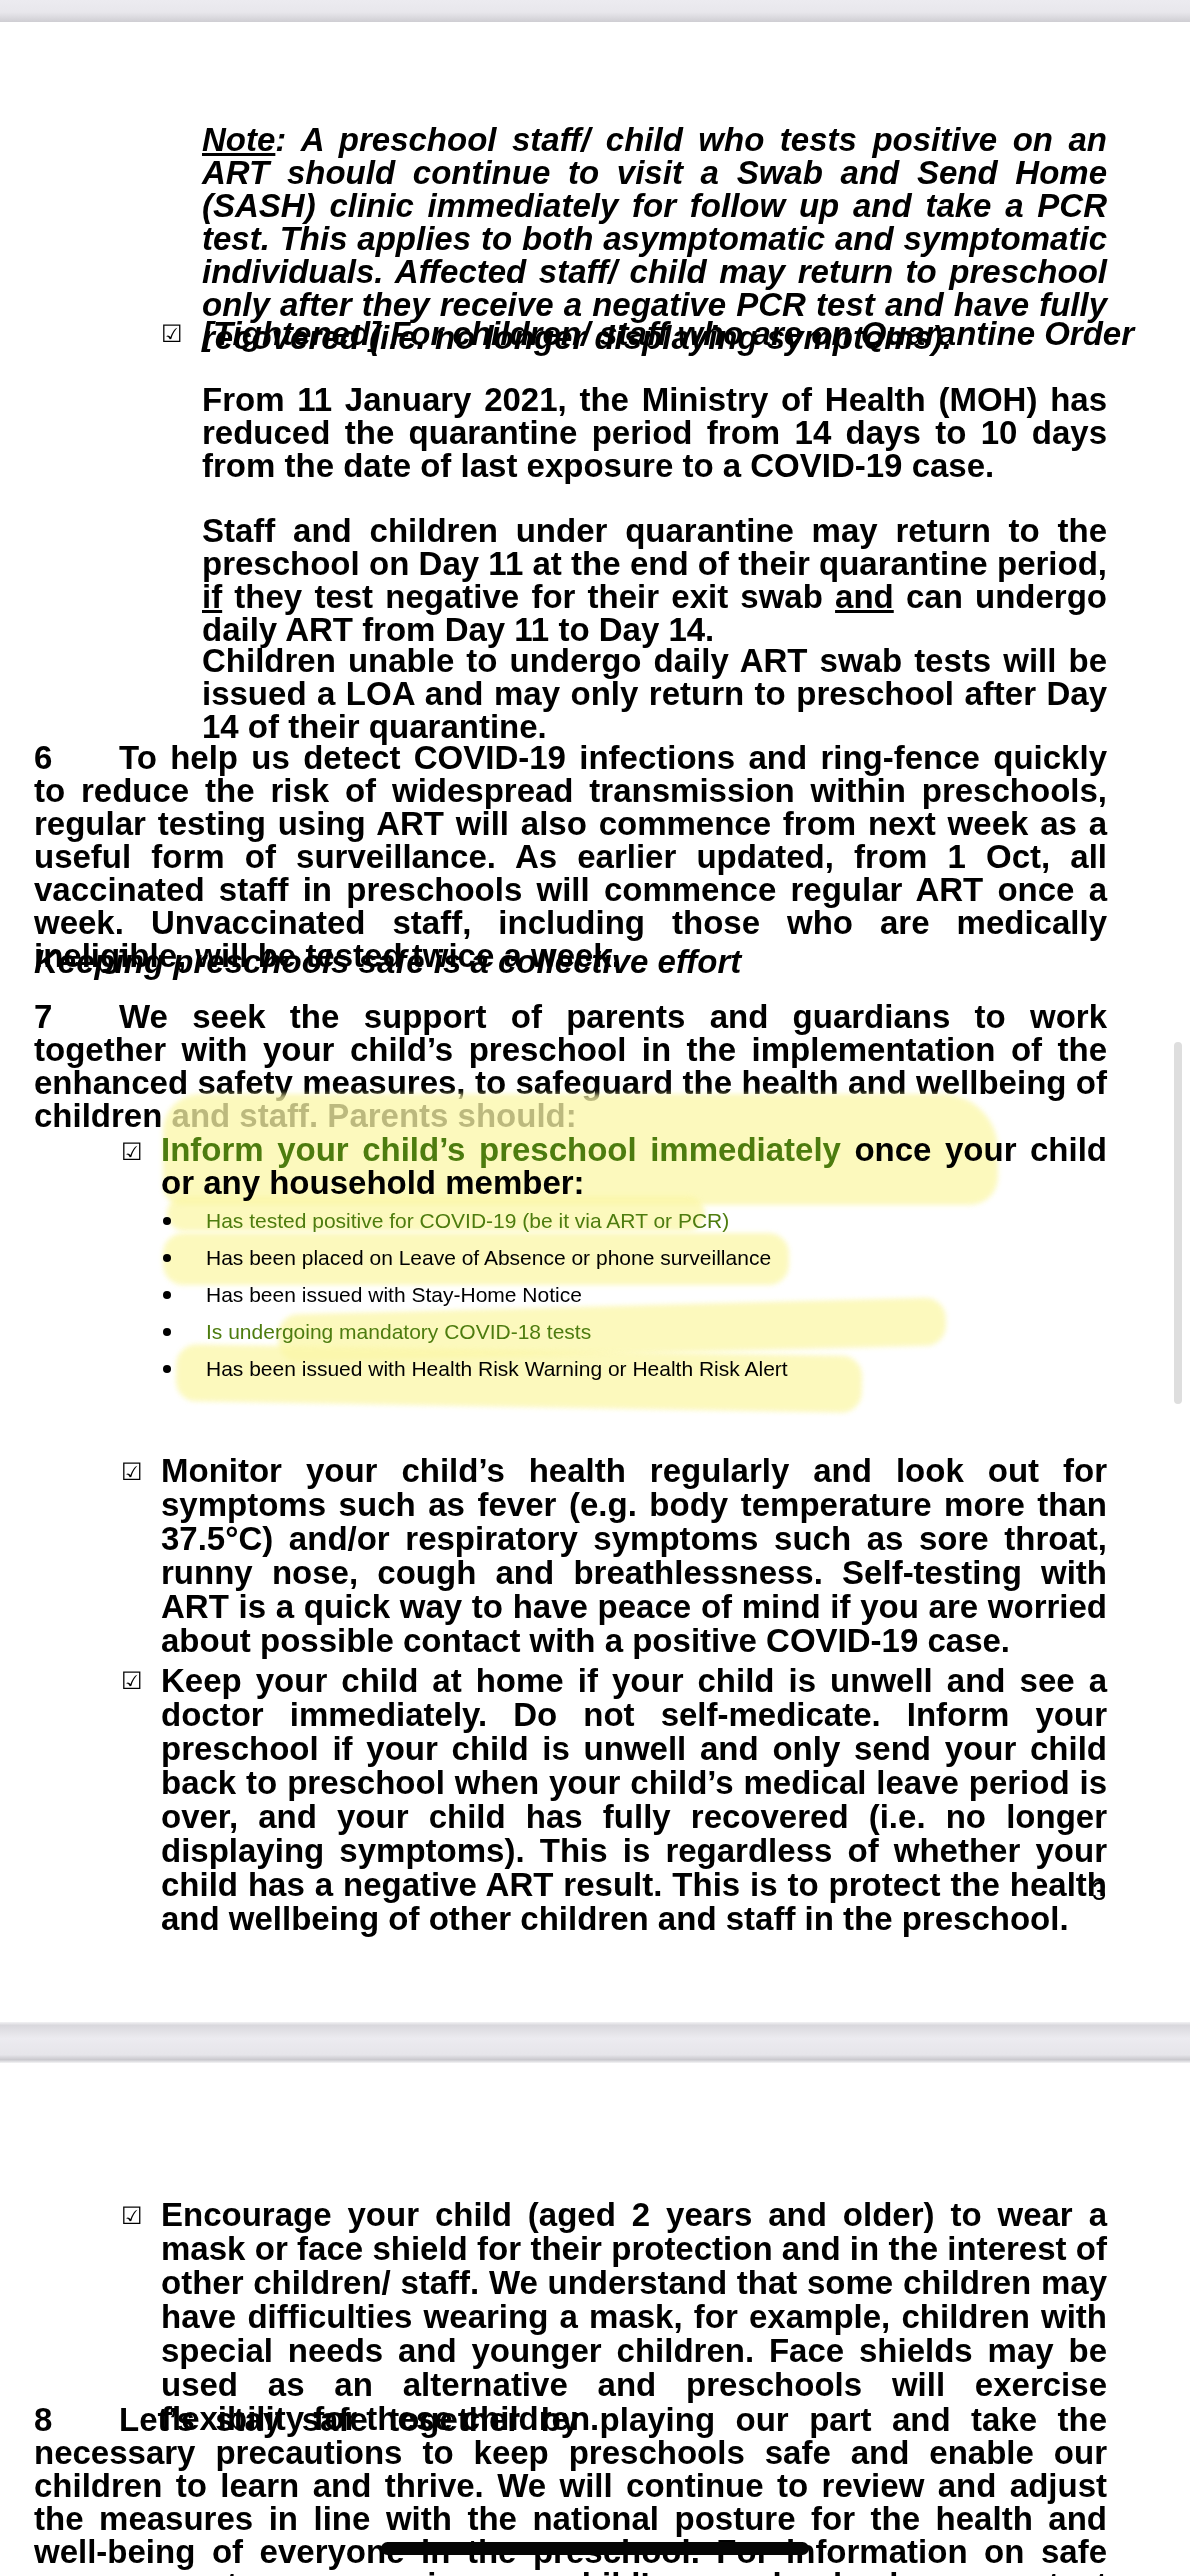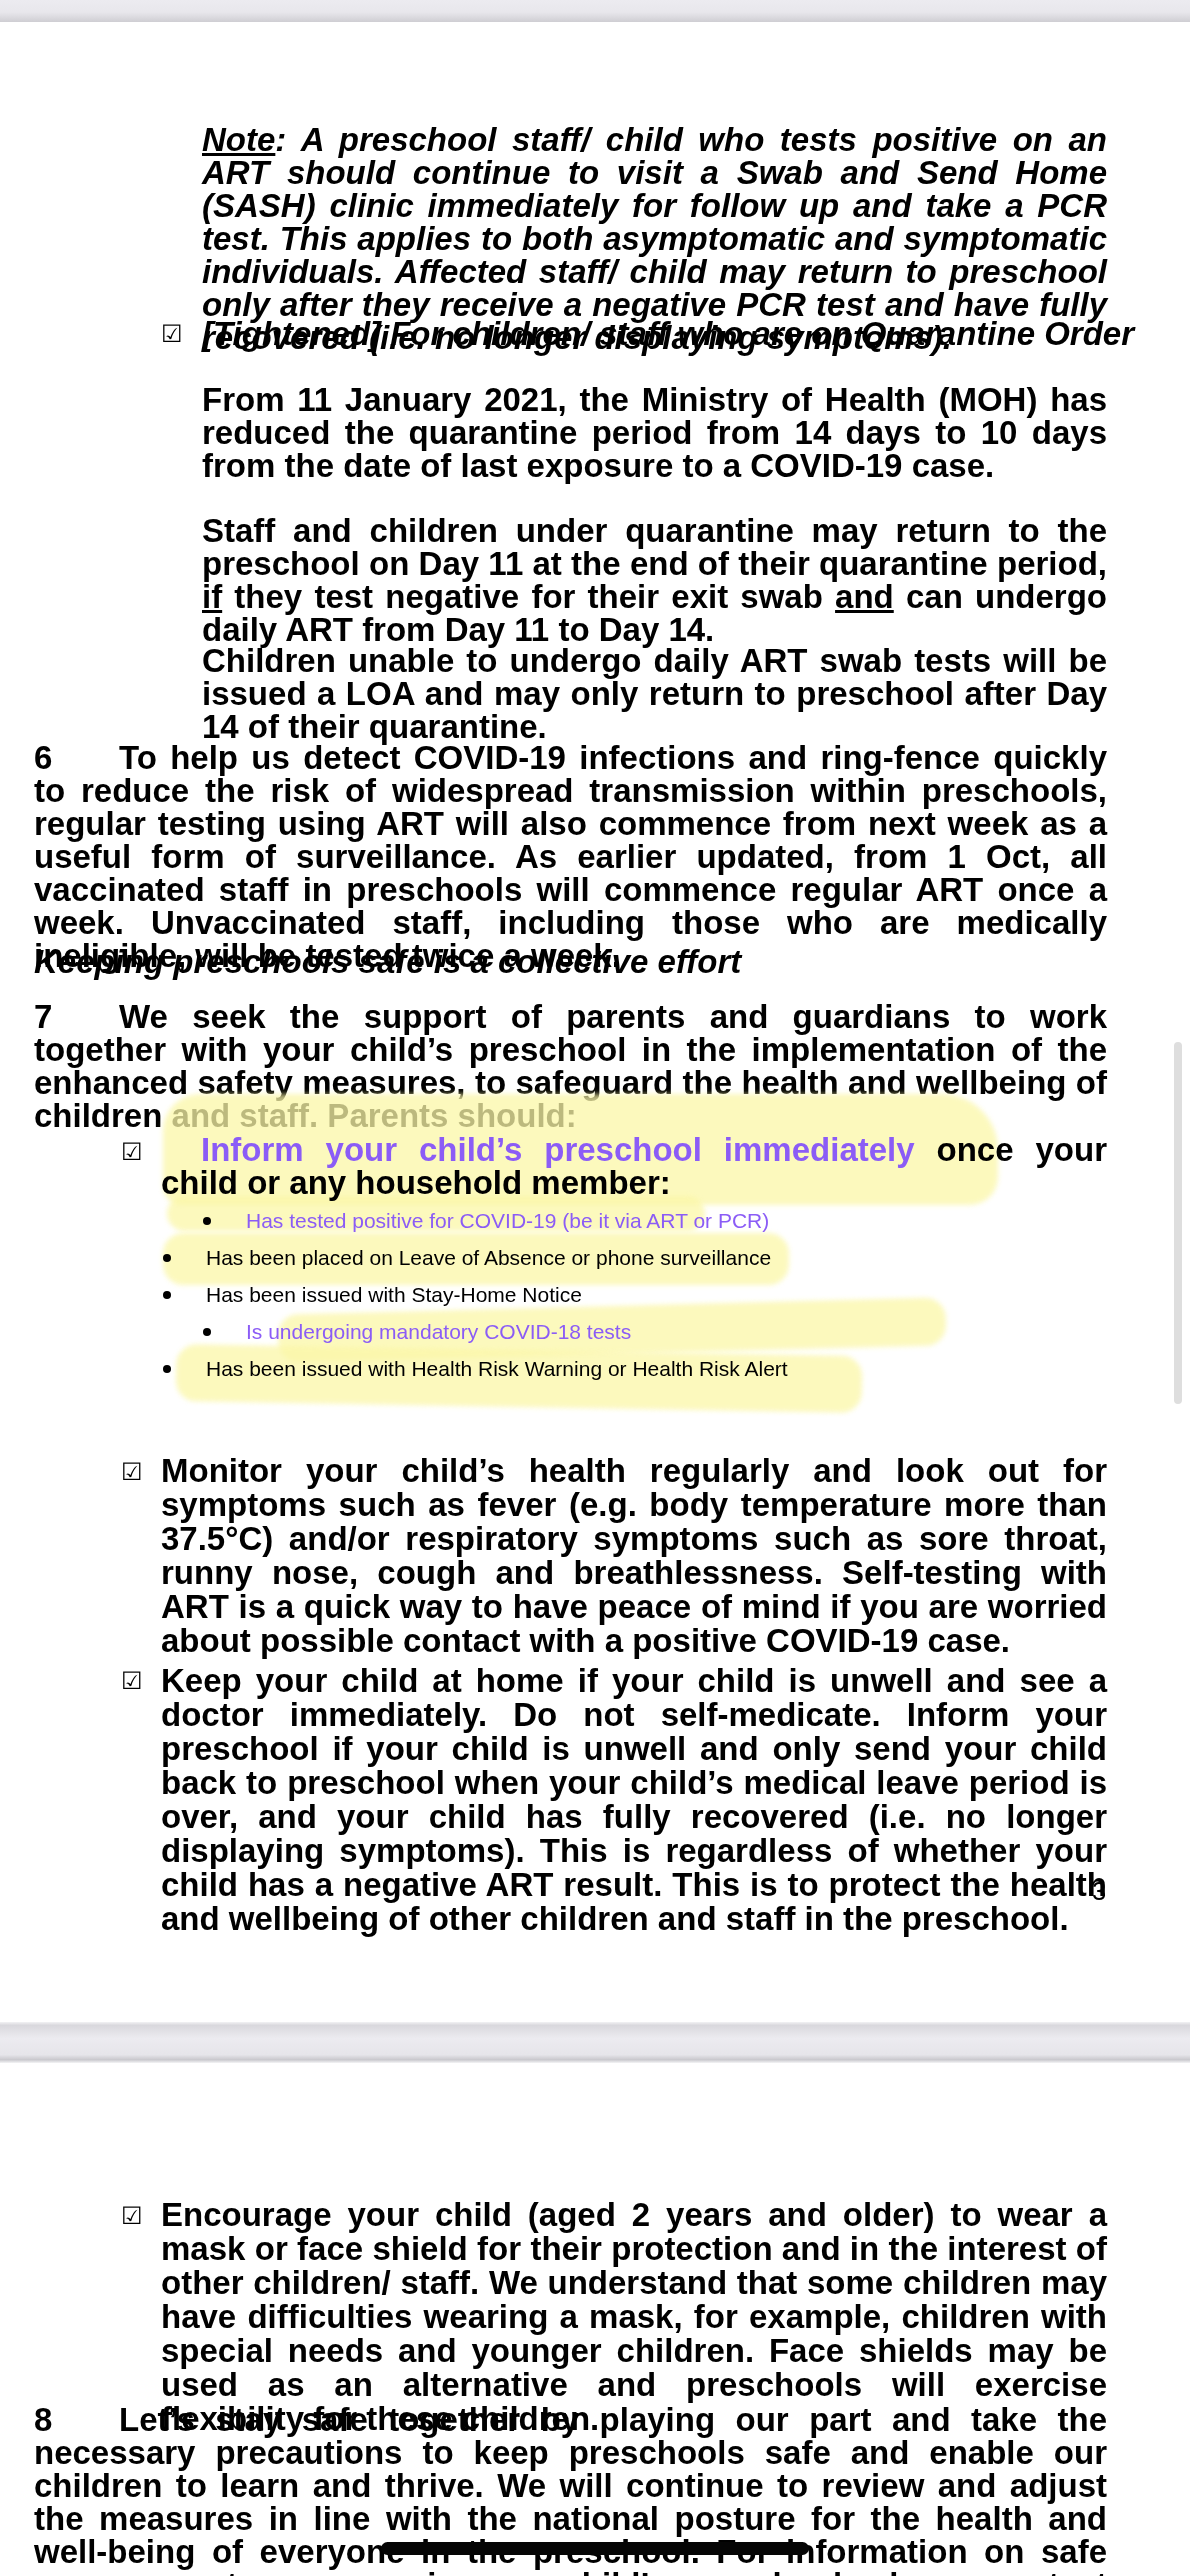--- a/index.html
+++ b/index.html
@@ -33,21 +33,21 @@
   .note .u { text-decoration:underline; }
   .cb {
     position:absolute; font-size:24px; line-height:24px;
   }
   .head { position:absolute; font-weight:bold; font-size:33px; line-height:33px;font-style:italic; }
   .para-num { display:inline-block; width:85px; }
   .hl {
     position:absolute; background:#fbf7a8; opacity:0.75; border-radius:20.4px;
     filter:blur(2.8px);
   }
-  .hltext { color:#8b5cf6;margin-left:40px; }
+  .hltext { color:#4d7c0f; }
   .bullets { position:absolute; left:161px; top:1202px; width:927px; }
   .bullet {
     height:37px; line-height:37px; font-size:21px; position:relative; padding-left:45px; white-space:nowrap;
   }
   .bullet .dot {
     position:absolute; left:1.9px; top:15px; width:8.3px; height:8.3px; border-radius:50%; background:#000;
   }
   .pg { position:absolute; left:1092px; top:1877px; font-size:25.5px; }
   b.u2 { text-decoration:underline; }
 </style>

